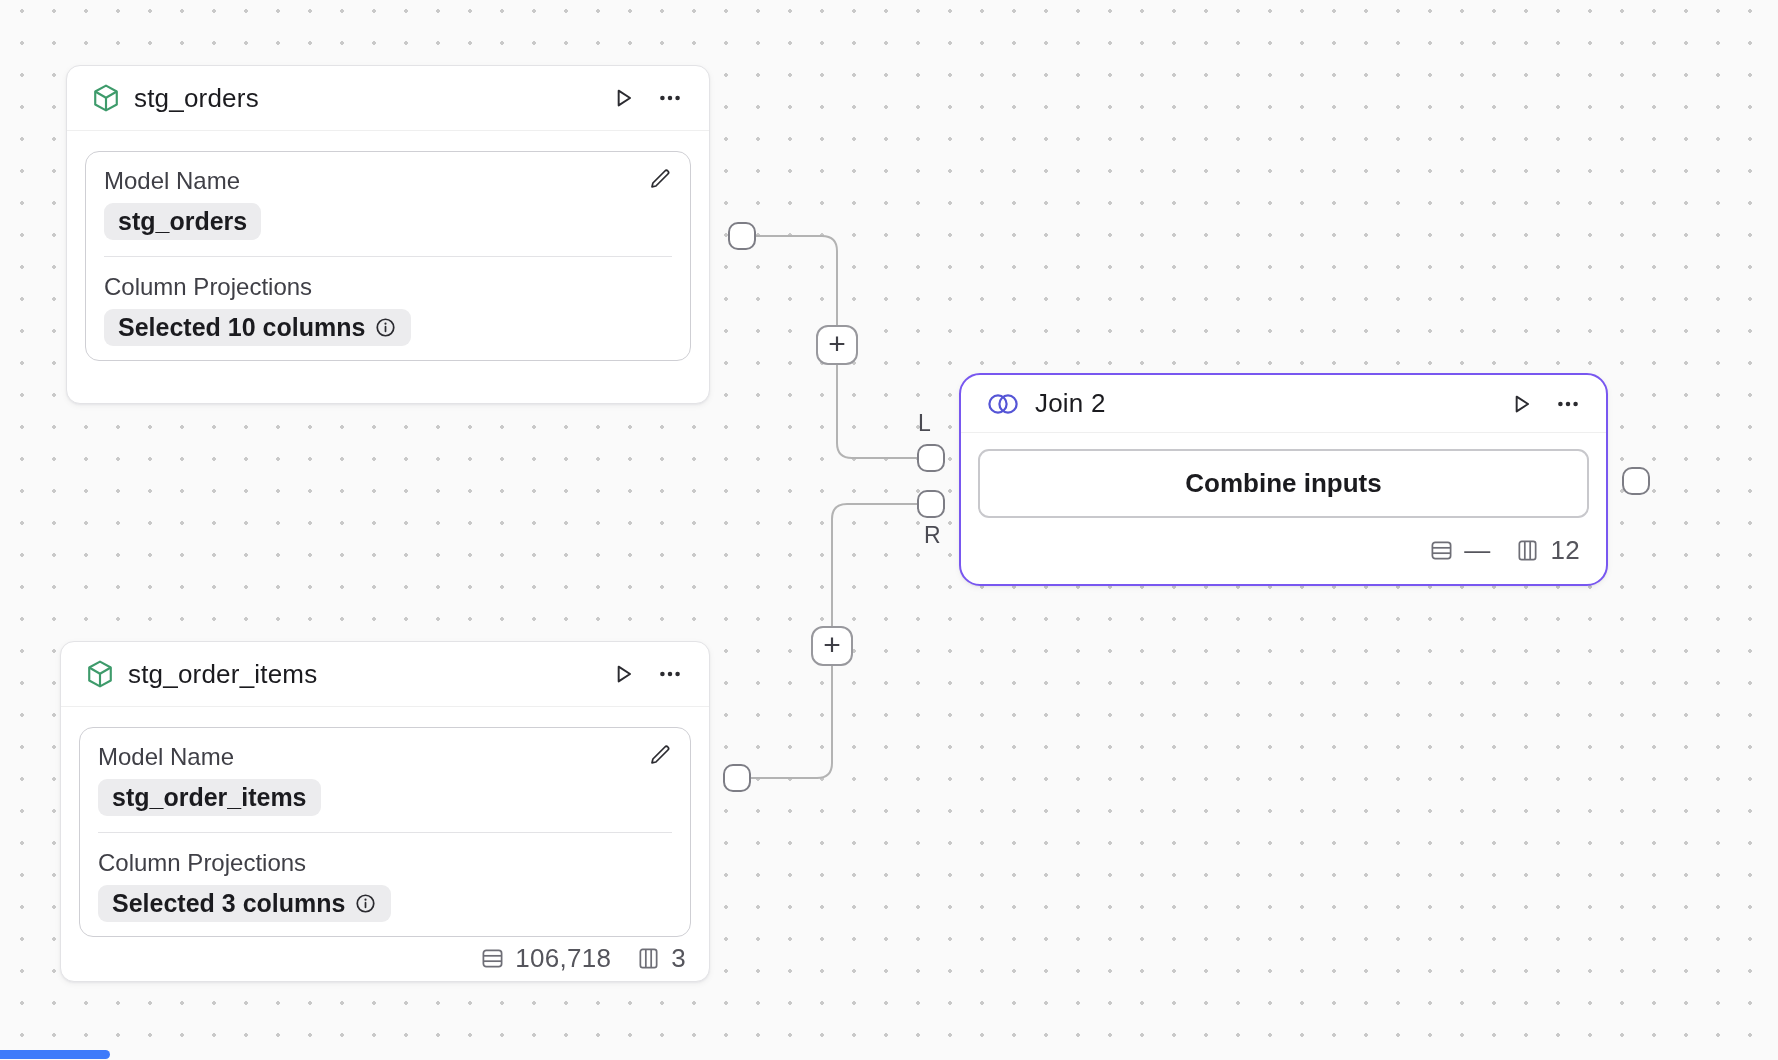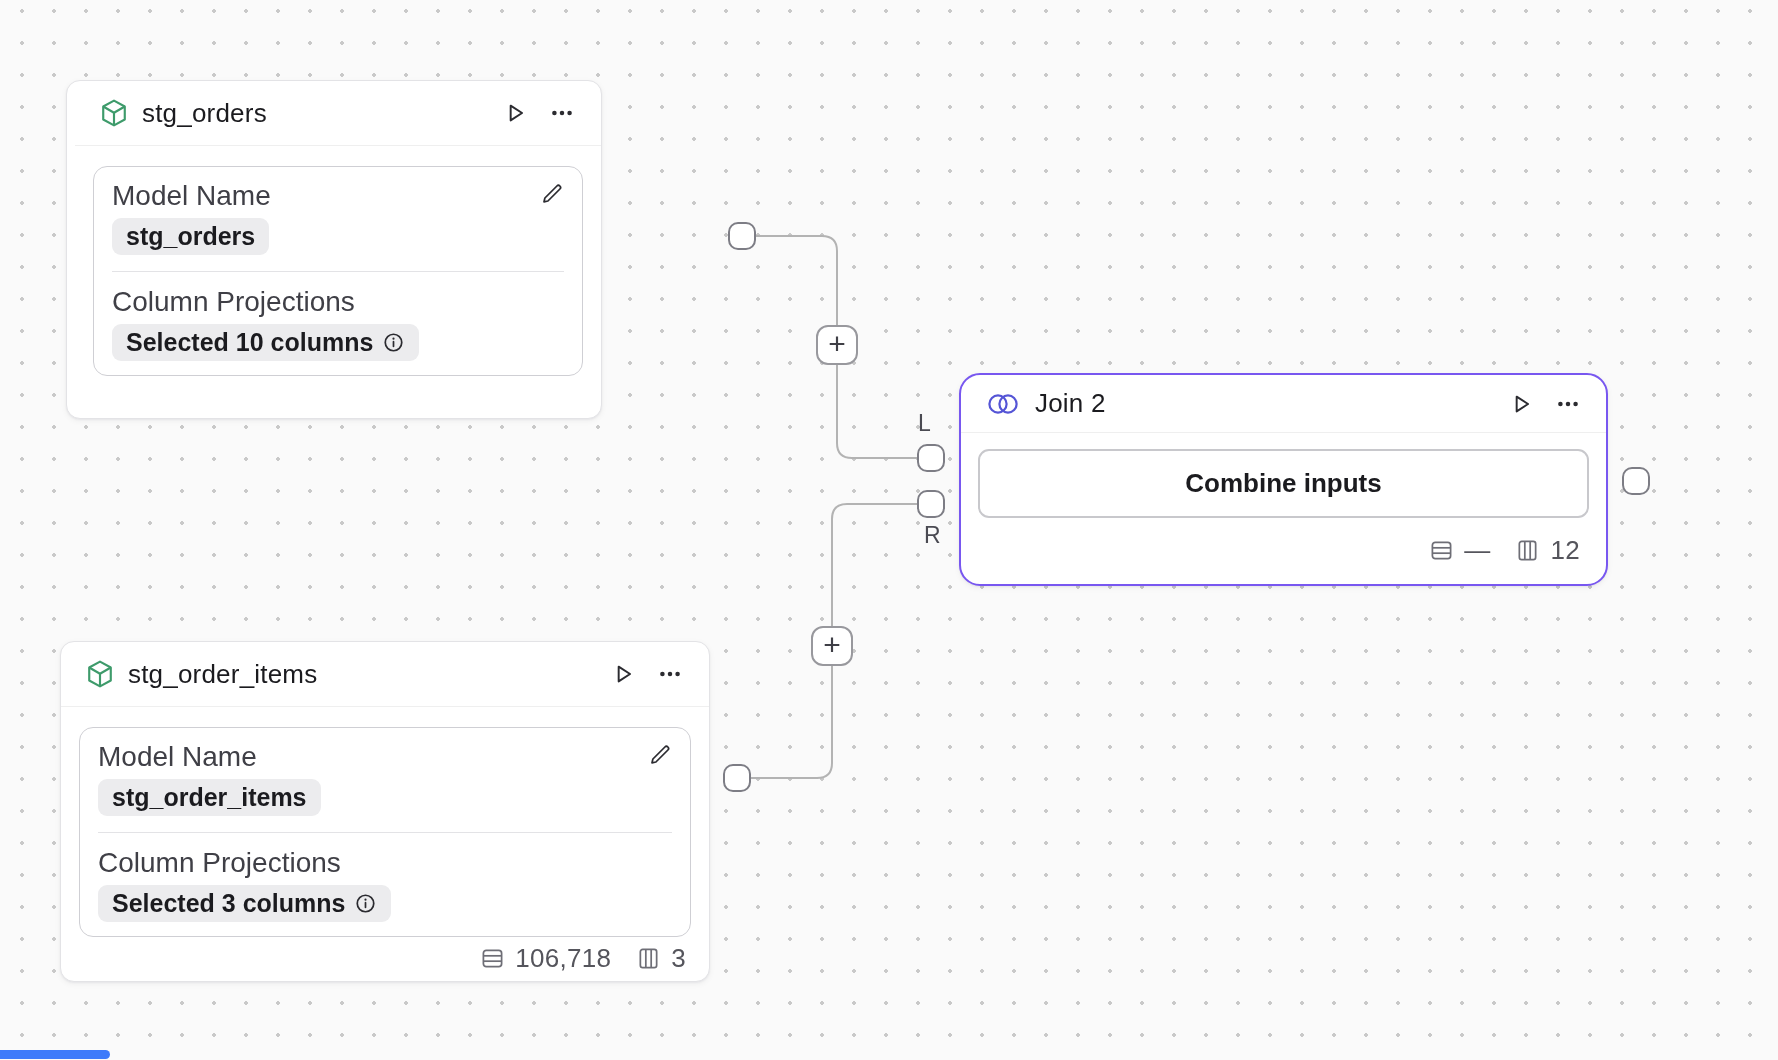--- a/index.html
+++ b/index.html
@@ -23,21 +23,21 @@
     box-shadow:0 1px 2px rgba(16,24,40,.05), 0 2px 6px rgba(16,24,40,.05); display:flex; flex-direction:column;
   }
   .node-header{display:flex; align-items:center; gap:15px; padding:0 26px; flex:0 0 65px; border-bottom:1px solid var(--divider);}
   .node-title{font-size:26px; letter-spacing:.2px; color:var(--text-primary); flex:1 1 auto; white-space:nowrap;}
   .hicon{display:flex; align-items:center; color:#2B2B30; flex:0 0 auto;}
   .hicon + .hicon{margin-left:6px;}
   .cube{color:var(--model-green);}
   .joinmark{color:var(--join-icon-purple);}
   .config-panel{margin:20px 18px 0; border:1px solid var(--panel-border); border-radius:14px; padding:14px 18px 14px;}
   .field-row{display:flex; align-items:flex-start; justify-content:space-between;}
-  .field-label{font-size:28px; color:var(--text-secondary); line-height:30px;}
+  .field-label{font-size:24px; color:var(--text-secondary); line-height:30px;}
   .chip{display:inline-flex; align-items:center; gap:9px; background:var(--chip-bg); border-radius:9px;
         padding:4px 14px 5px; font-size:25px; font-weight:700; color:var(--text-primary); margin-top:7px; line-height:28px; white-space:nowrap;}
   .inner-divider{border:none; border-top:1px solid var(--card-border); margin:16px 0 15px;}
   .node-footer{flex:1 1 auto; display:flex; align-items:center; justify-content:flex-end; gap:11px; padding:0 23px 2px; color:var(--text-muted);}
   .node-footer .num{font-size:26px; letter-spacing:.3px;}
   .node-footer .group{display:flex; align-items:center; gap:11px;}
   .node-footer .group + .group{margin-left:15px;}
   .ficon{color:var(--icon-gray); display:flex;}
   .join-node{border:2px solid var(--join-purple); border-radius:21px;}
   .join-node .node-header{flex:0 0 58px; padding:0 25px;}
@@ -58,21 +58,21 @@
 </head>
 <body>
 
 <div class="canvas">
 
   <svg class="edges" viewBox="0 0 1778 1060">
     <path d="M 756 236 H 822 Q 837 236 837 251 V 443 Q 837 458 852 458 H 917"></path>
     <path d="M 751 778 H 817 Q 832 778 832 763 V 519 Q 832 504 847 504 H 917"></path>
   </svg>
 
-  <div class="node" style="left:66px; top:80px; width:536px; height:339px;padding-left:8px;">
+  <div class="node" style="left:66px; top:65px; width:644px; height:339px;">
     <div class="node-header">
       <span class="hicon cube">
         <svg width="26" height="28" viewBox="0 0 24 26" fill="none" stroke="currentColor" stroke-width="2" stroke-linejoin="round">
           <path d="M12 1.5 L22 7 V19 L12 24.5 L2 19 V7 Z"></path>
           <path d="M2 7 L12 12.8 L22 7"></path>
           <path d="M12 12.8 V24.5"></path>
         </svg>
       </span>
       <span class="node-title">stg_orders</span>
       <span class="hicon">

